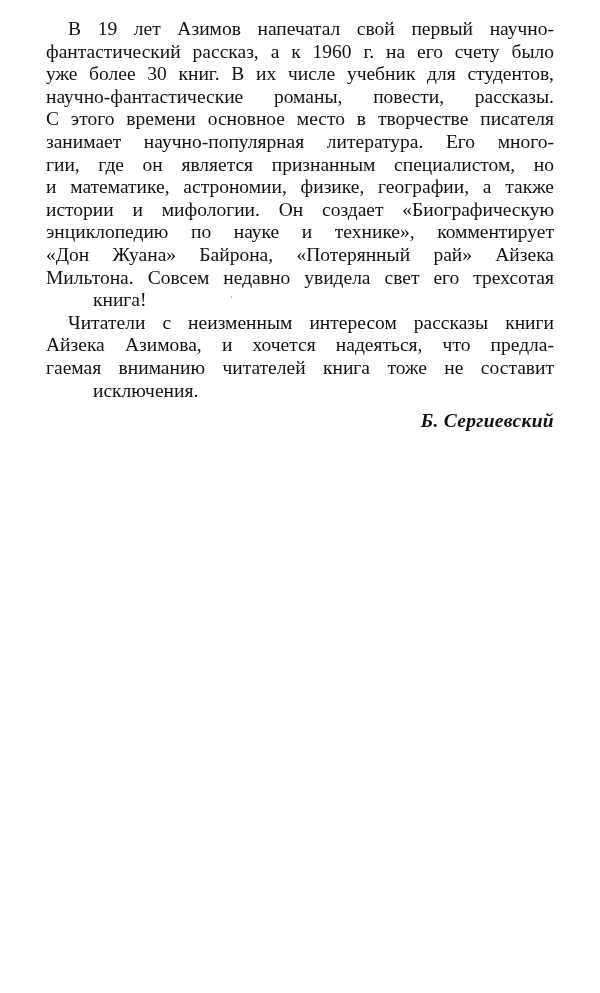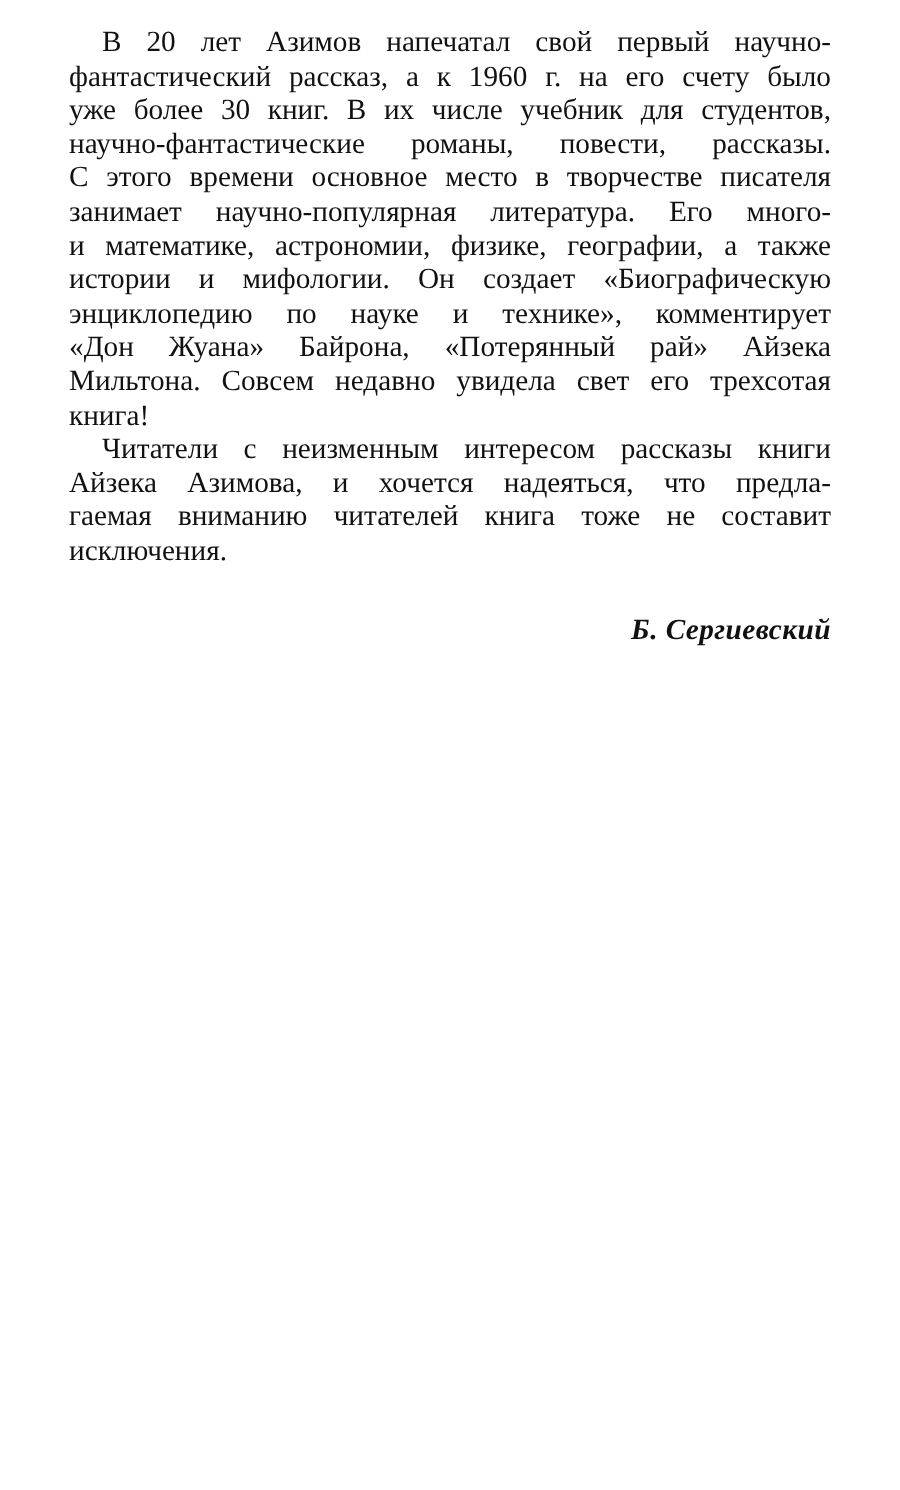--- a/index.html
+++ b/index.html
@@ -16,20 +16,21 @@
     }
     .line {
       display: block;
       height: 22.6px;
       white-space: nowrap;
       text-align: justify;
       text-align-last: justify;
     }
     .line.last {
       text-align-last: left;
+      margin-left: 47px;
     }
     .line.indent { padding-left: 22px; }
     .signature {
       position: absolute;
       right: 46px;
       top: 410px;
       font-family: "Liberation Serif", serif;
       font-style: italic;
       font-size: 19.5px;
       color: #111111;
@@ -41,26 +42,27 @@
       width: 1px; height: 2px;
       background: #bbbbbb;
       left: 231px; top: 296px;
     }
   </style>
 </head>
 <body>
 
 <div class="page">
   <div>
-    <span class="line indent">В 20 лет Азимов напечатал свой первый научно-</span>
+    <span class="line indent">В 19 лет Азимов напечатал свой первый научно-</span>
     <span class="line">фантастический рассказ, а к 1960 г. на его счету было</span>
     <span class="line">уже более 30 книг. В их числе учебник для студентов,</span>
     <span class="line">научно-фантастические романы, повести, рассказы.</span>
     <span class="line">С этого времени основное место в творчестве писателя</span>
     <span class="line">занимает научно-популярная литература. Его много-</span>
+    <span class="line">гии, где он является признанным специалистом, но</span>
     <span class="line">и математике, астрономии, физике, географии, а также</span>
     <span class="line">истории и мифологии. Он создает «Биографическую</span>
     <span class="line">энциклопедию по науке и технике», комментирует</span>
     <span class="line">«Дон Жуана» Байрона, «Потерянный рай» Айзека</span>
     <span class="line">Мильтона. Совсем недавно увидела свет его трехсотая</span>
     <span class="line last">книга!</span>
   </div>
   <div>
     <span class="line indent">Читатели с неизменным интересом рассказы книги</span>
     <span class="line">Айзека Азимова, и хочется надеяться, что предла-</span>

